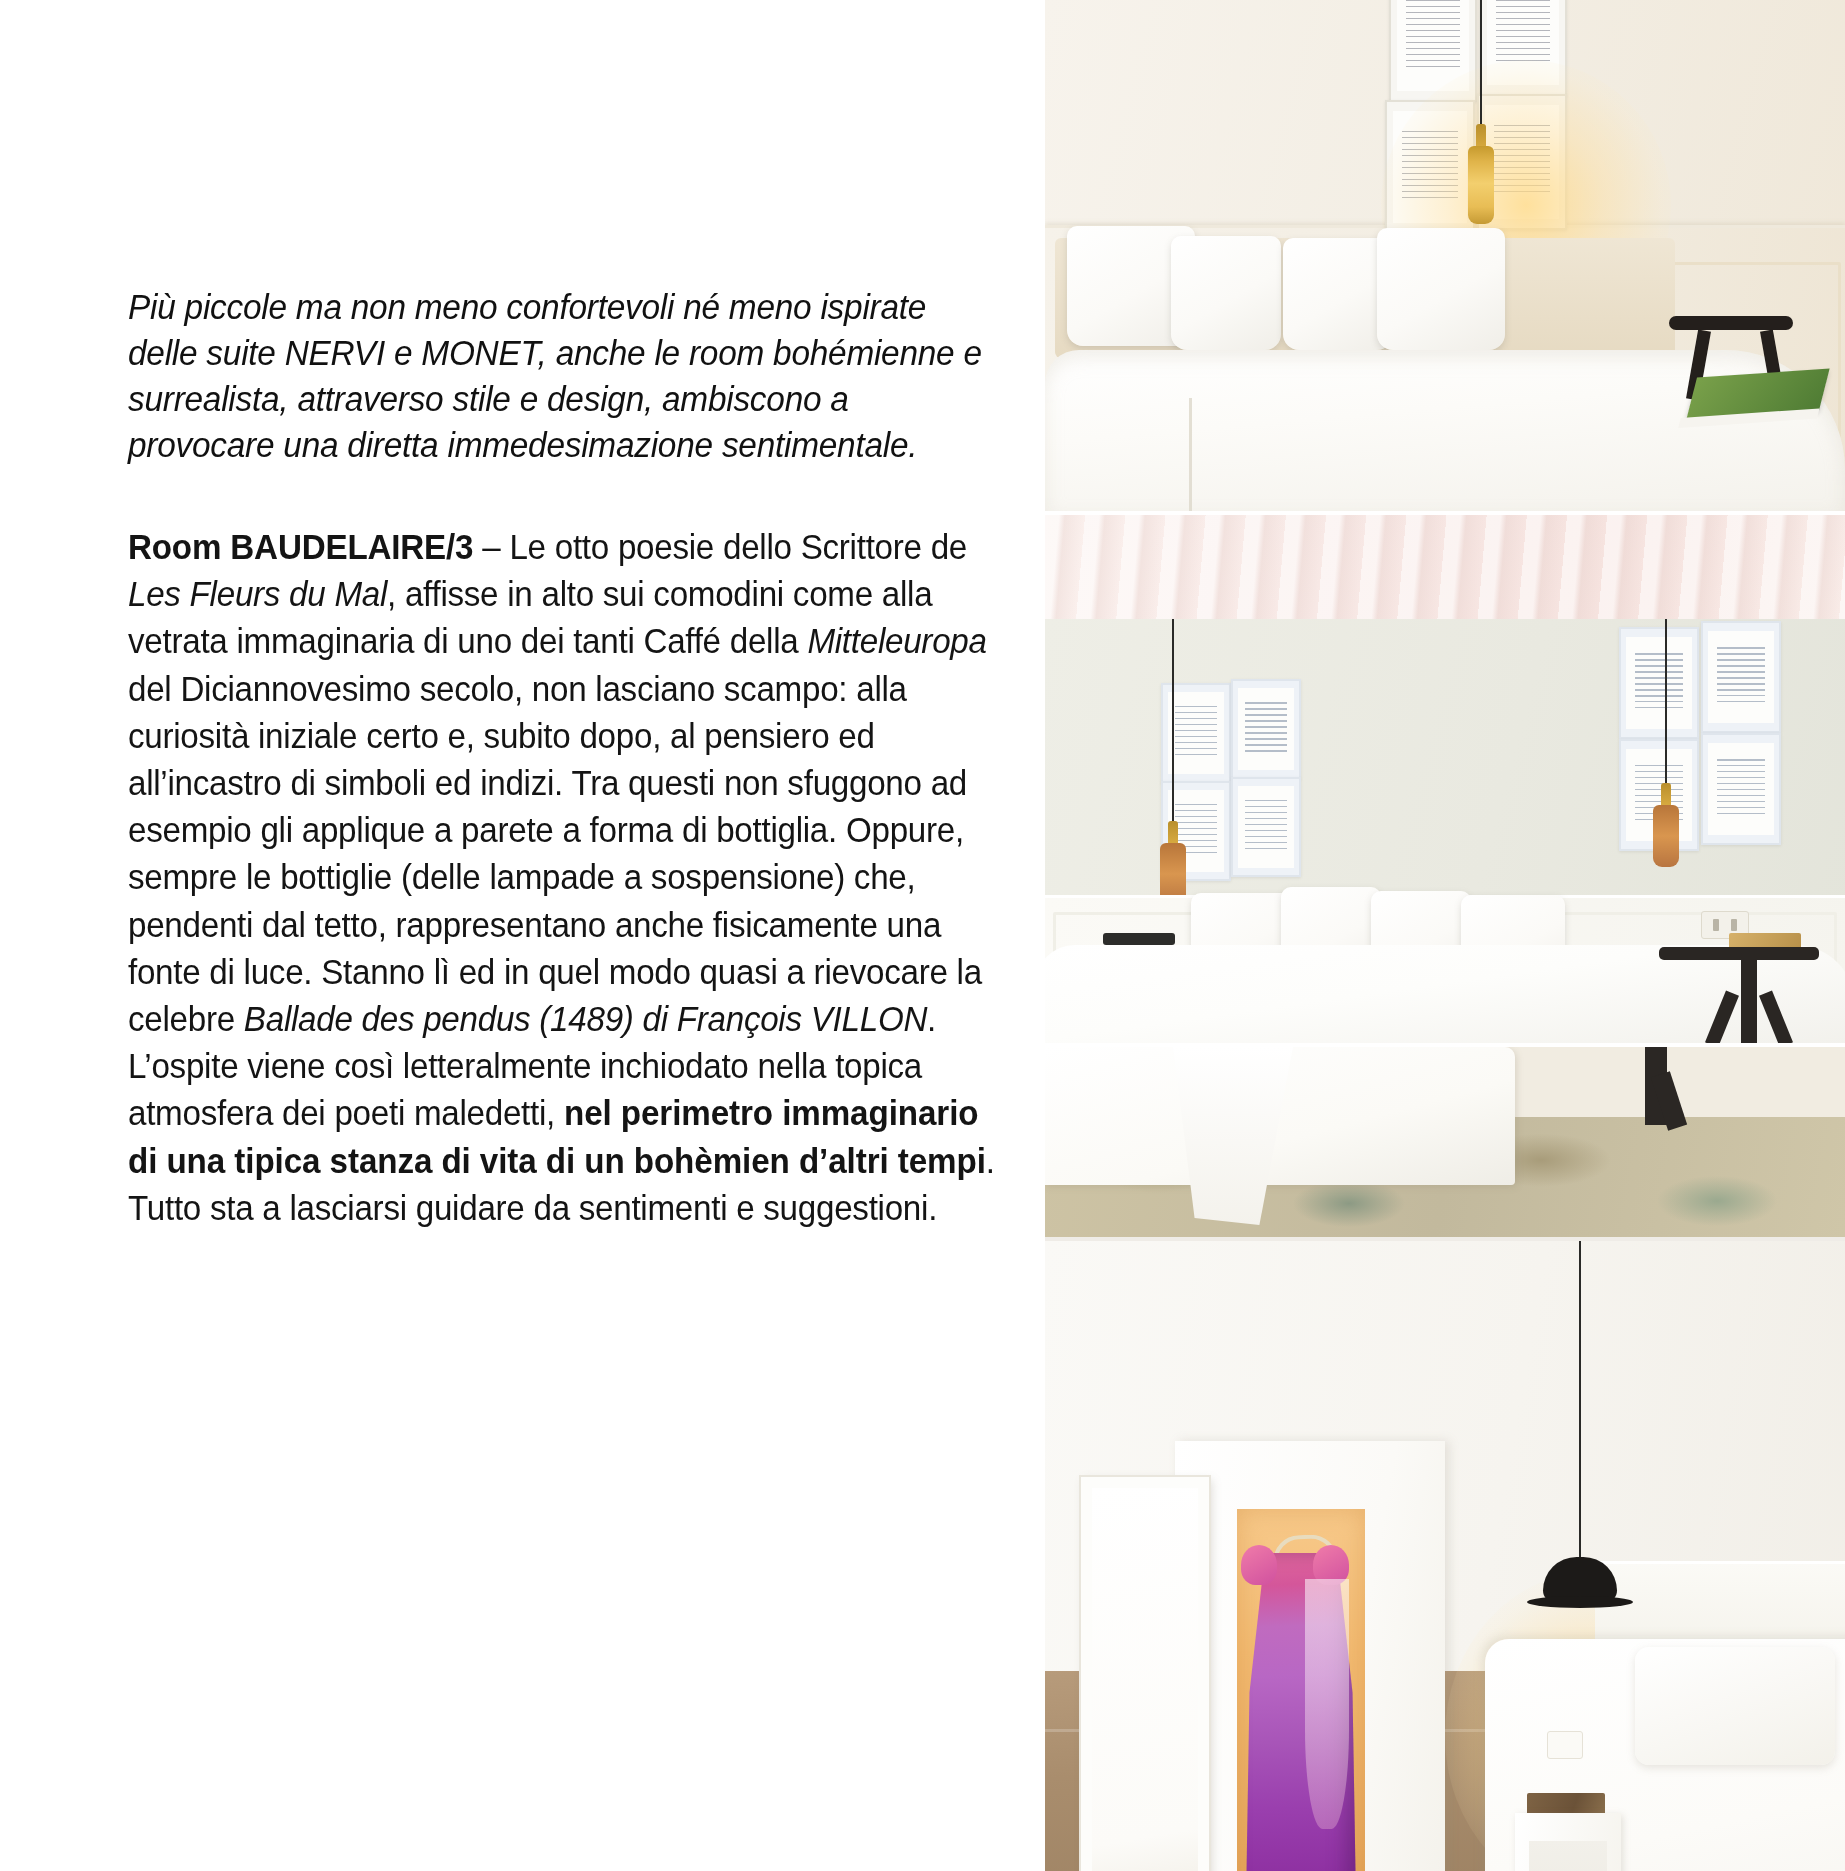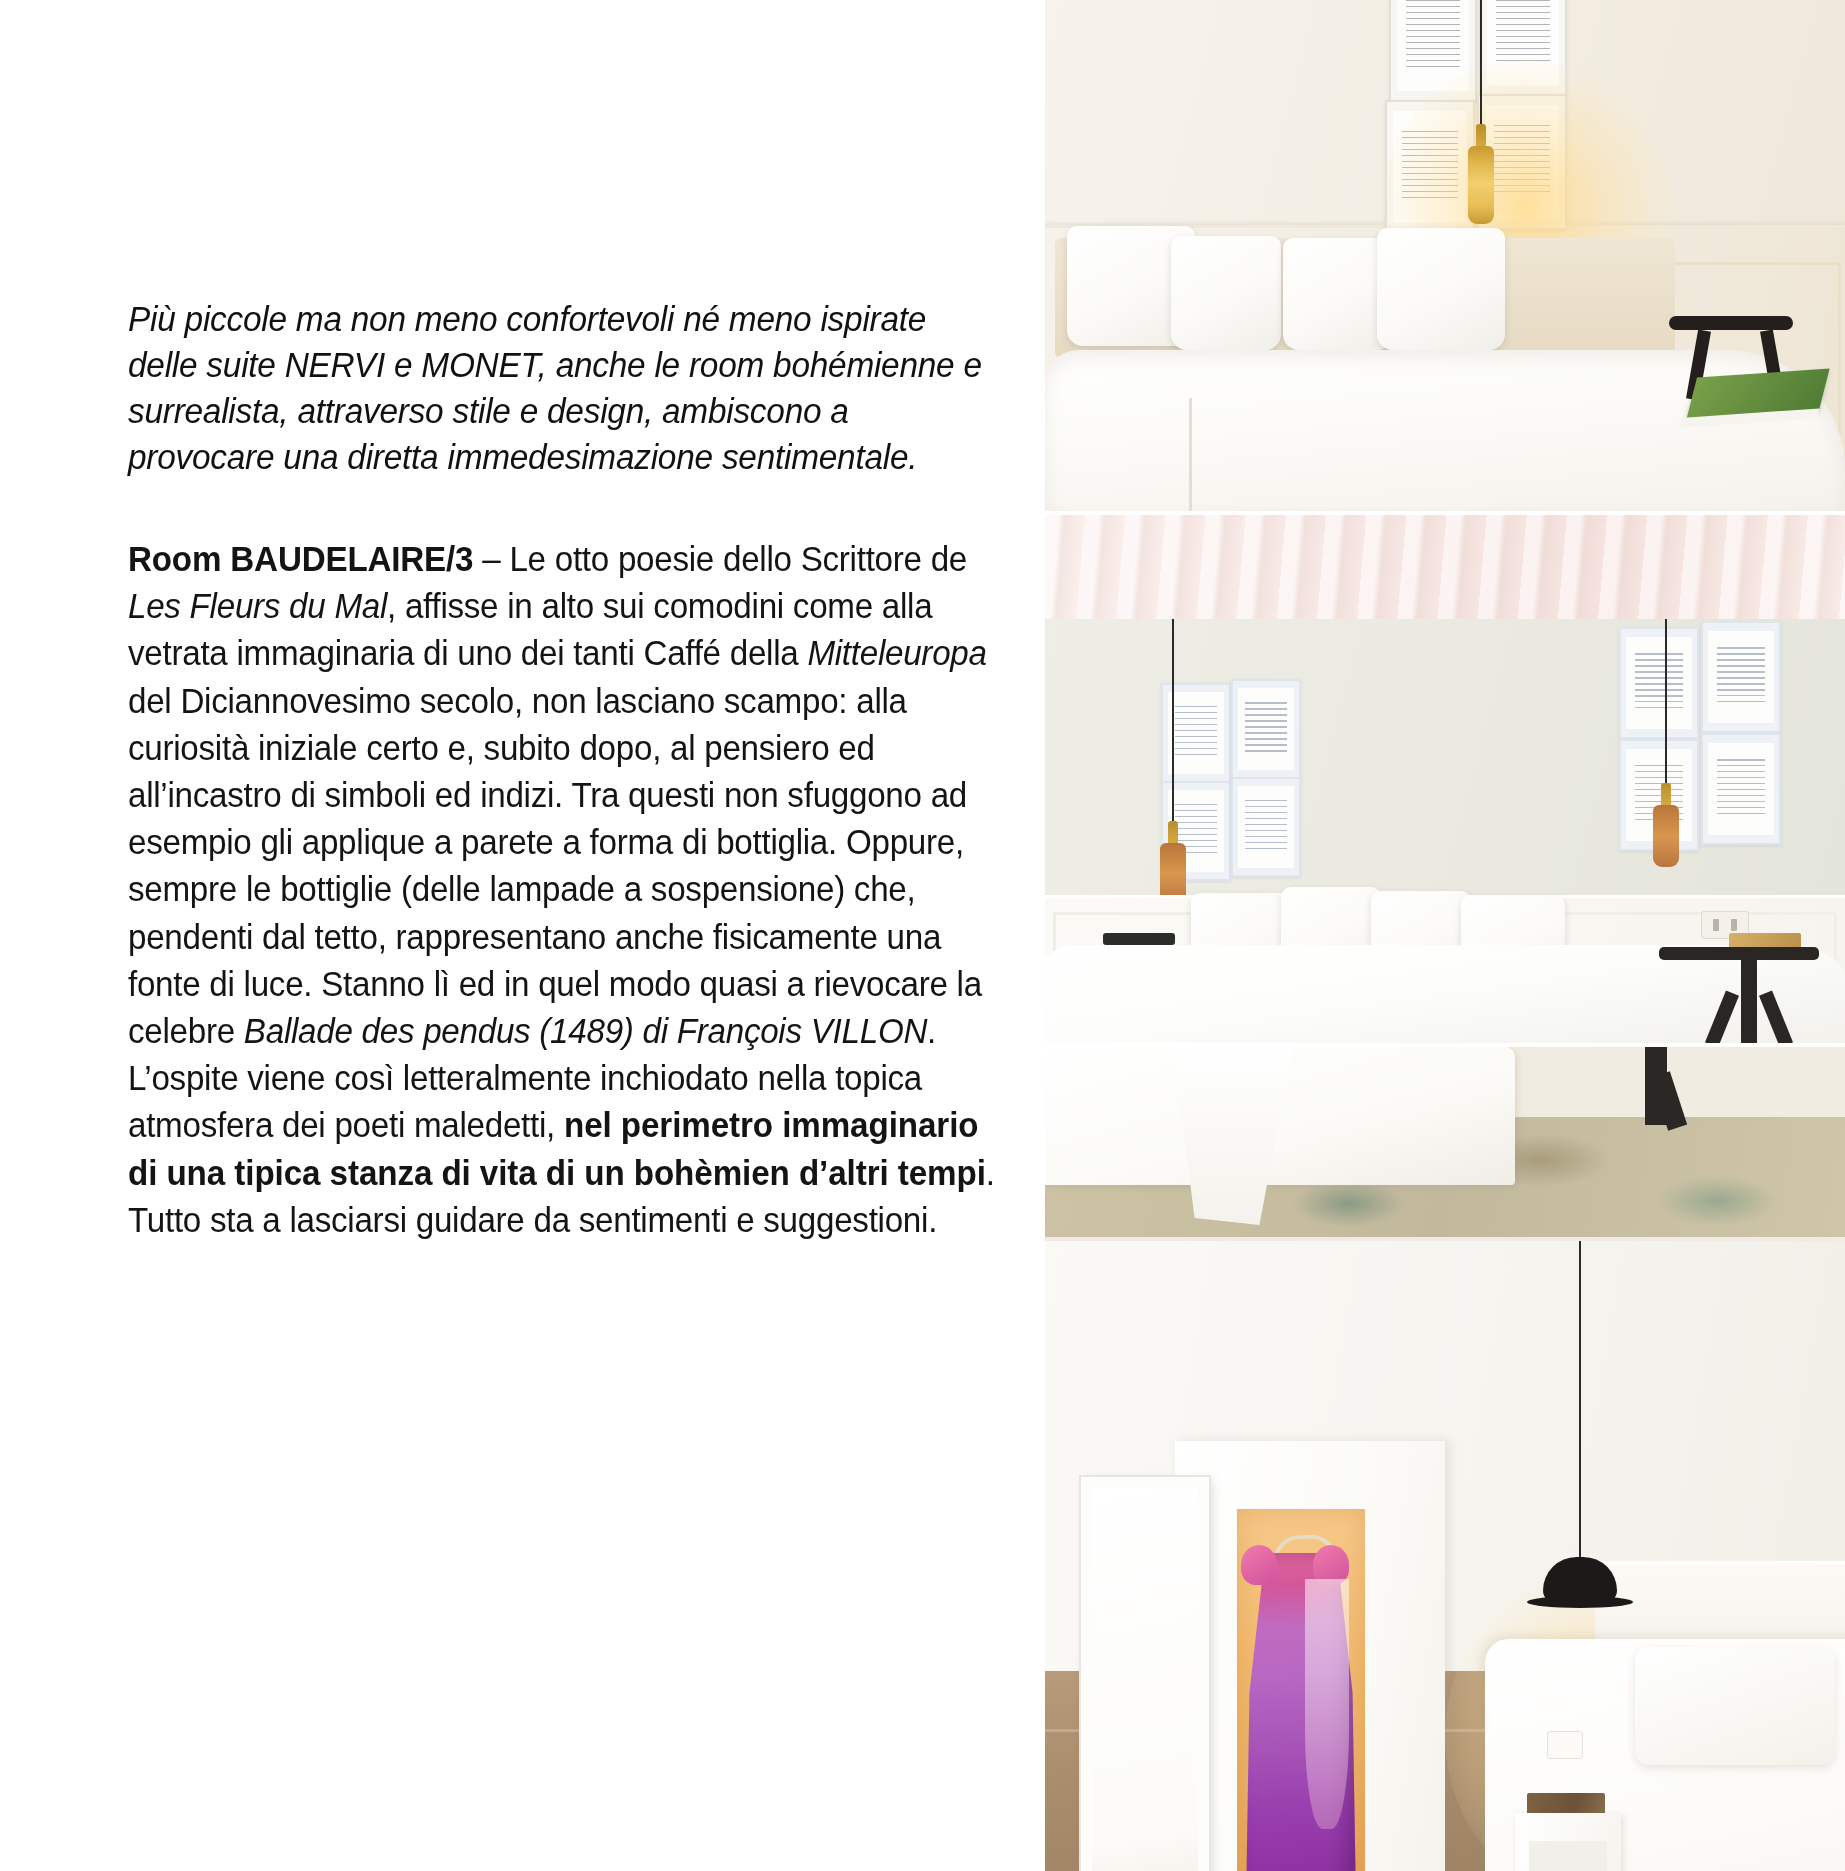--- a/index.html
+++ b/index.html
@@ -19,21 +19,21 @@
   #page {
     position: absolute;
     inset: 0;
     background: #ffffff;
   }
 
   
   #text-column {
     position: absolute;
     left: 128px;
-    top: 296px;
+    top: 284px;
     width: 875px;
   }
 
   .intro-paragraph {
     font-family: "Liberation Sans", sans-serif;
     font-style: italic;
     font-size: 35.5px;
     line-height: 46px;
     color: #111111;
     letter-spacing: -0.25px;

